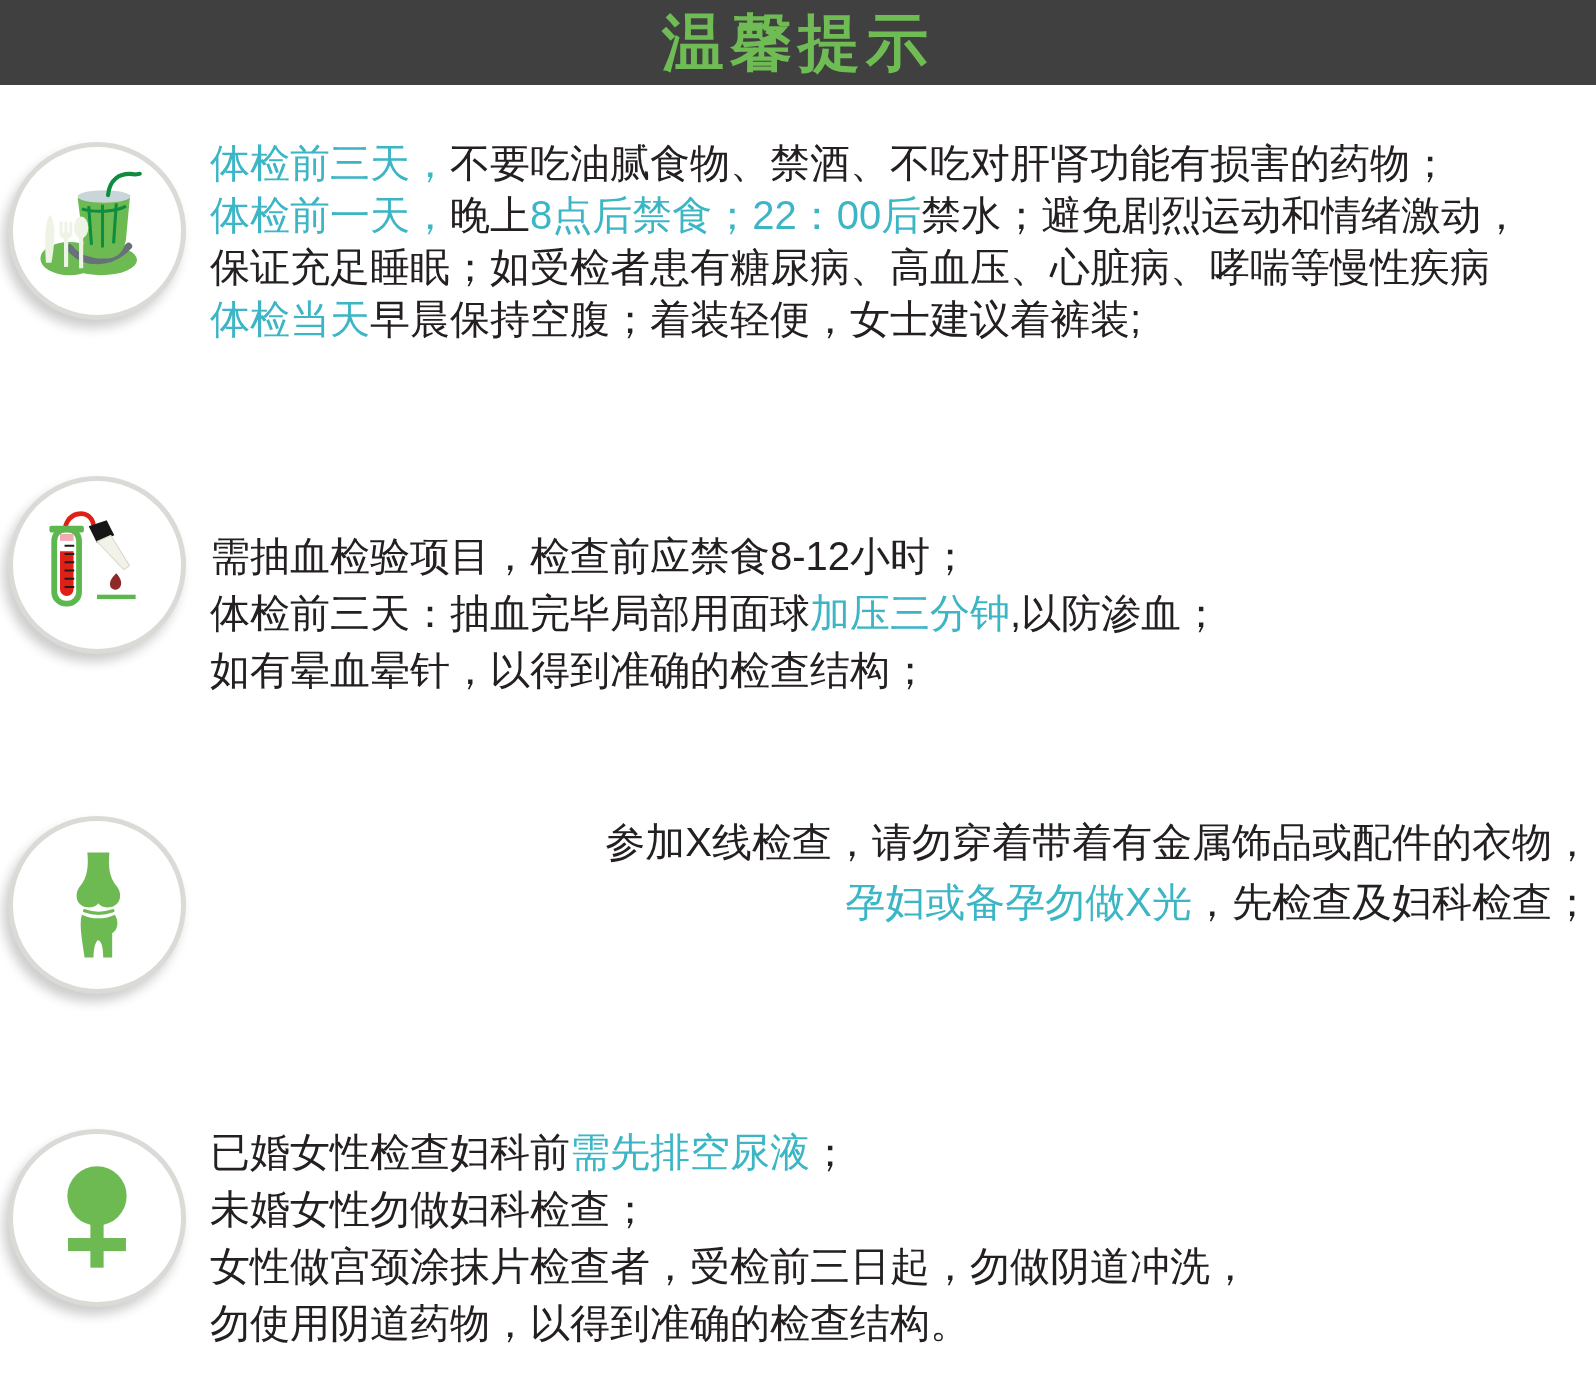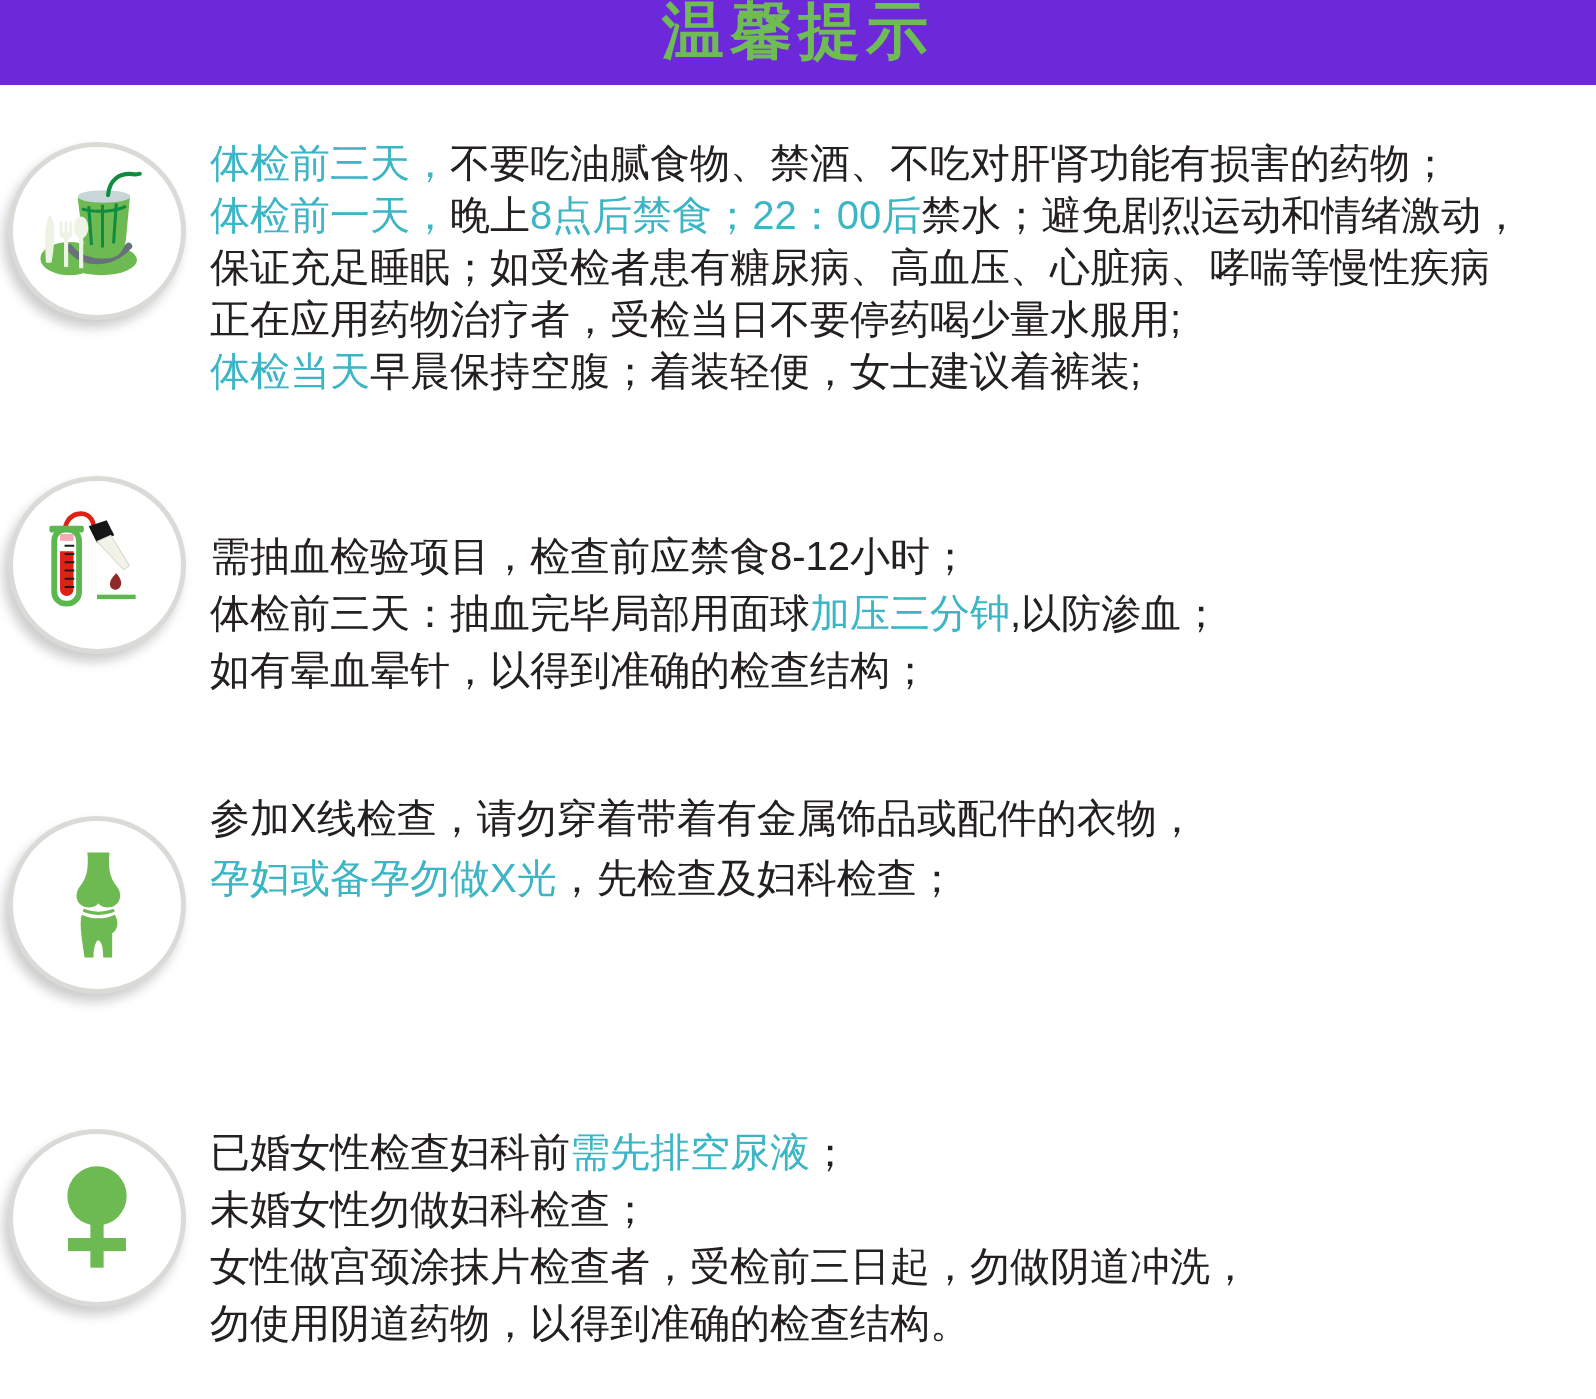--- a/index.html
+++ b/index.html
@@ -3,22 +3,22 @@
 <meta charset="utf-8">
 <style>
   html, body { margin:0; padding:0; }
   body {
     width:1596px; height:1399px; position:relative; overflow:hidden;
     background:#ffffff;
     font-family:"Liberation Sans","DejaVu Sans",sans-serif;
   }
   .header-bar {
     position:absolute; top:0; left:0; width:1596px; height:85px;
-    background:#6d28d9;
-    display:flex; align-items:flex-start; justify-content:center;
+    background:#404040;
+    display:flex; align-items:center; justify-content:center;
   }
   .page-title {
     font-size:62px; font-weight:700; color:#6fbc55; letter-spacing:6px;
     line-height:1;
   }
   .badge {
     position:absolute; left:8px; width:168px; height:168px;
     background:#ffffff; border:5px solid #dadad7; border-radius:50%;
     box-shadow:-5px 8px 12px rgba(0,0,0,0.20);
     display:flex; align-items:center; justify-content:center;
@@ -27,21 +27,21 @@
   .badge-1 { top:142px; }
   .badge-2 { top:476px; }
   .badge-3 { top:816px; }
   .badge-4 { top:1129px; }
   .text-block {
     position:absolute; left:210px; width:1382px;
     font-size:40px; color:#242021;
   }
   .text-block-1 { top:137px;  line-height:52px; }
   .text-block-2 { top:528px;  line-height:57px; }
-  .text-block-3 { top:788px;  line-height:60px; }
+  .text-block-3 { top:812px;  line-height:60px;text-align:right; }
   .text-block-4 { top:1124px; line-height:57px; }
   .text-line { white-space:nowrap; }
   .teal { color:#3cb5c5; }
 </style>
 </head>
 <body>
 
 <div class="header-bar">
   <div class="page-title">温馨提示</div>
 </div>
@@ -61,21 +61,20 @@
     <rect x="23.8" y="51" width="7.4" height="4.5" rx="2" fill="#edf4e6"></rect>
     <rect x="26.1" y="53" width="3" height="23" fill="#edf4e6"></rect>
     <ellipse cx="38.5" cy="47.5" rx="5.2" ry="8" fill="#edf4e6"></ellipse>
     <rect x="37" y="54" width="3" height="23" fill="#edf4e6"></rect>
   </svg>
 </div>
 <div class="text-block text-block-1">
     <div class="text-line"><span class="teal">体检前三天，</span><span>不要吃油腻食物、禁酒、不吃对肝肾功能有损害的药物；</span></div>
     <div class="text-line"><span class="teal">体检前一天，</span><span>晚上</span><span class="teal">8点后禁食；22：00后</span><span>禁水；避免剧烈运动和情绪激动，</span></div>
     <div class="text-line"><span>保证充足睡眠；如受检者患有糖尿病、高血压、心脏病、哮喘等慢性疾病</span></div>
-    <div class="text-line"><span>正在应用药物治疗者，受检当日不要停药喝少量水服用;</span></div>
     <div class="text-line"><span class="teal">体检当天</span><span>早晨保持空腹；着装轻便，女士建议着裤装;</span></div>
   </div>
 
 <div class="badge badge-2">
   <svg viewBox="0 0 100 100">
     <path d="M27,27 C25,12 45,7 47.5,21" fill="none" stroke="#de2017" stroke-width="3.4"></path>
     <rect x="19" y="24" width="18" height="54" rx="8.5" fill="#ffffff" stroke="#5cb84e" stroke-width="4.2"></rect>
     <rect x="15.5" y="21.5" width="25" height="5" rx="1.5" fill="#5cb84e"></rect>
     <rect x="23.2" y="27.5" width="9.8" height="5" fill="#f2abb4"></rect>
     <path d="M23.2,40 h9.8 v27.5 a4.9,4.9 0 0 1 -9.8,0 Z" fill="#de2017"></path>

